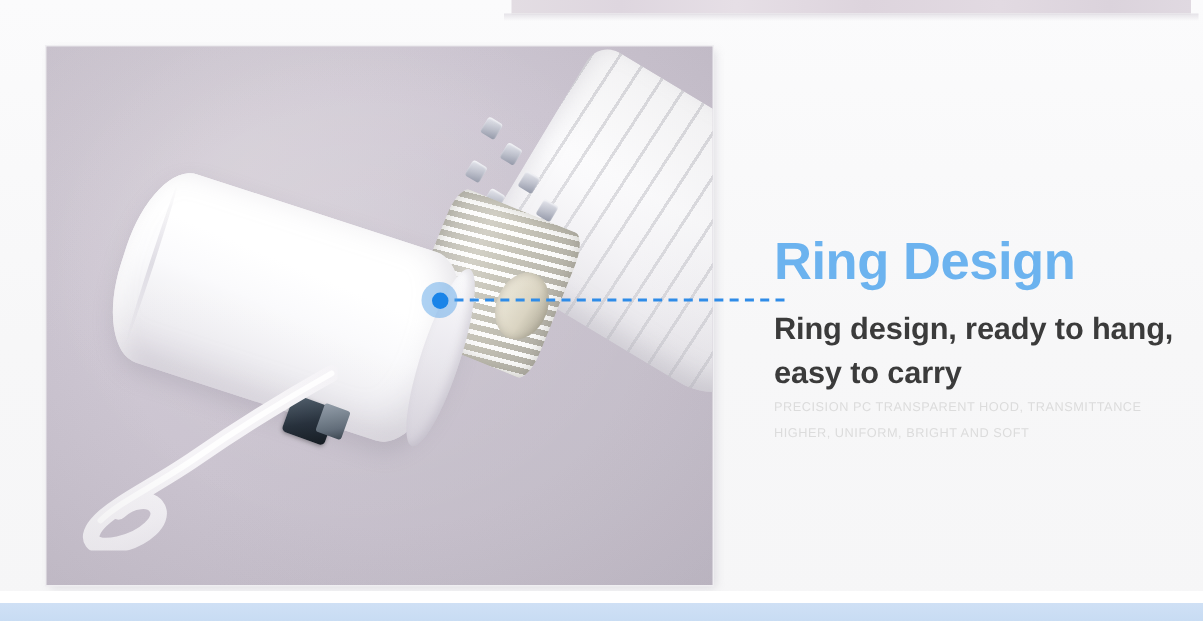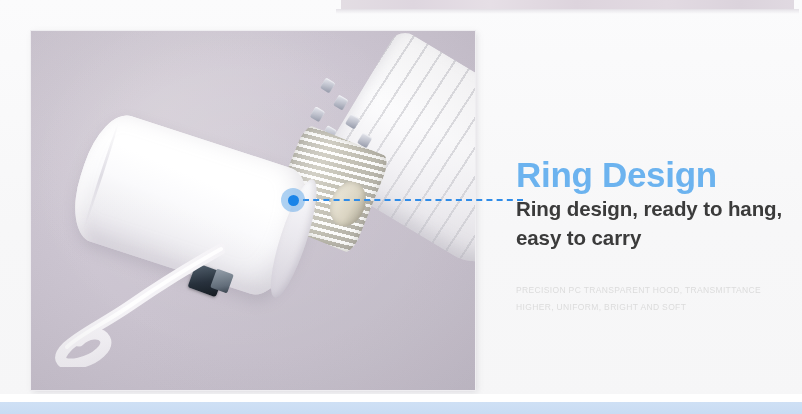--- a/index.html
+++ b/index.html
@@ -258,29 +258,28 @@
   }
   .headline {
     font-size: 35px;
     line-height: 1.08;
     font-weight: bold;
     color: #6cb3ef;
     letter-spacing: -0.3px;
     white-space: nowrap;
   }
   .subhead {
-    margin-top: 0;
+    margin-top: 11px;
     font-size: 20.5px;
     line-height: 1.42;
     font-weight: bold;
     color: #3b3b3b;
     letter-spacing: -0.1px;
   }
   .fineprint {
-    margin-top: 30px;
     font-size: 8.5px;
     line-height: 2.0;
     letter-spacing: 0.35px;
     color: #dcdcdc;
     text-transform: uppercase;
     width: 260px;
   }
 
   
   .bottom-bar {

